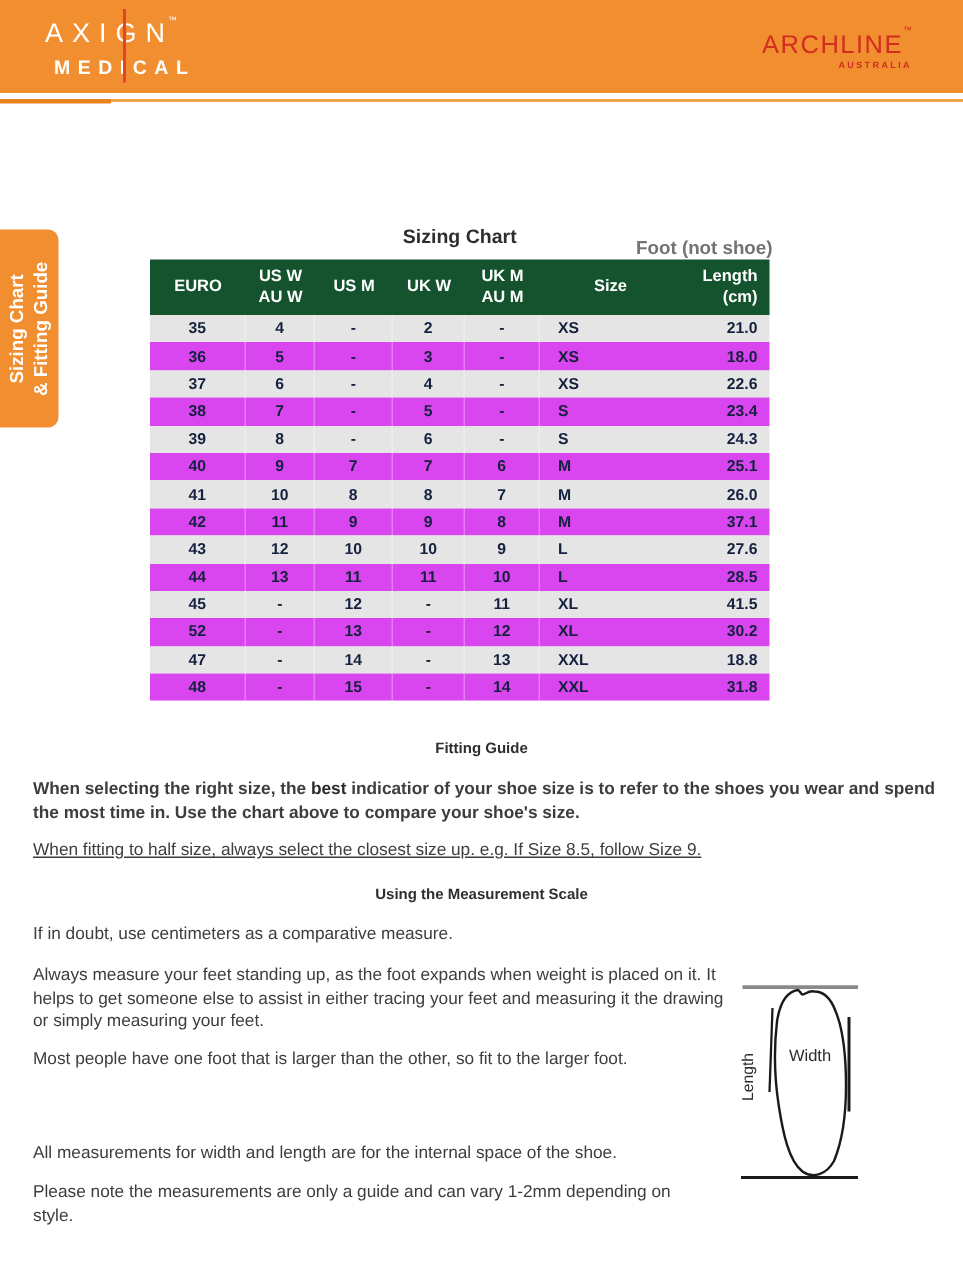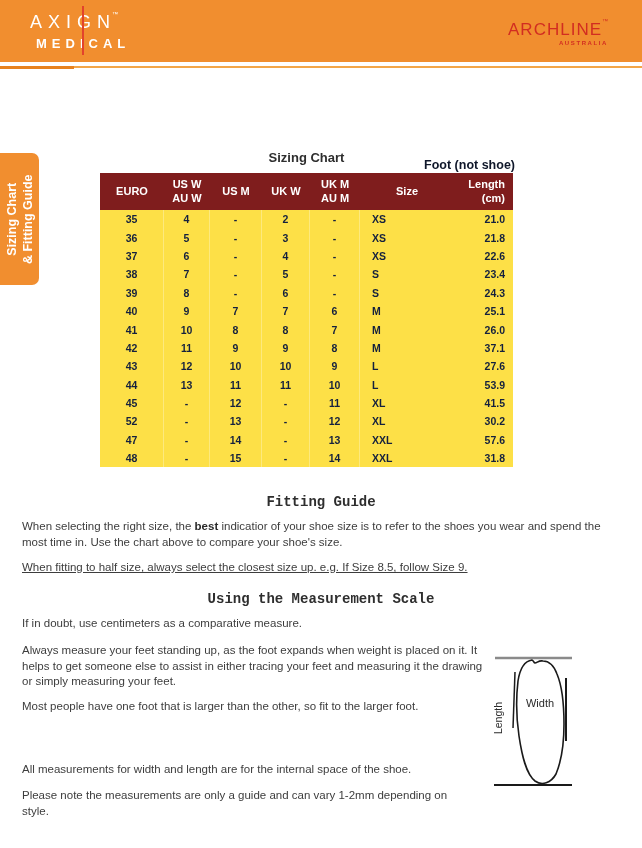--- a/index.html
+++ b/index.html
@@ -27,46 +27,46 @@
   .side-tab { position:absolute; left:0; top:153px; width:39px; height:132px;
               background:#F18E2F; border-radius:0 7px 7px 0; }
   .side-tab-inner { position:absolute; inset:0; display:flex; align-items:center; justify-content:center; }
   .side-tab-text { transform:rotate(-90deg); white-space:nowrap; text-align:center;
                    color:#fff; font-weight:bold; font-size:12.5px; line-height:1.3; }
 
   
   .chart-title { position:absolute; left:100px; top:150px; width:413px; text-align:center;
                  font-size:13px; font-weight:bold; color:#2e2e2e; }
   .foot-note { position:absolute; left:400px; top:158px; width:115px; text-align:right;
-               font-size:12.5px; font-weight:bold; color:#0f172a; }
+               font-size:12.5px; font-weight:bold; color:#737373; }
 
   .table { position:absolute; left:100px; top:173px; width:413px; }
   .thead, .tr { display:grid; grid-template-columns:64px 46px 52px 48px 50px 58px 95px; }
-  .thead { background:#7f1d1d; height:37px; }
+  .thead { background:#14532d; height:37px; }
   .th { display:flex; flex-direction:column; align-items:center; justify-content:center;
         color:#fff; font-weight:bold; font-size:11px; line-height:1.2; }
   .th.c5 { align-items:flex-end; padding-left:12px; }
   .th.c6 { align-items:flex-end; padding-right:8px; }
   .tr { height:18.4px; }
-  .tr.main { background:#fde047; }
-  .tr.alt  { background:#fde047; }
+  .tr.main { background:#e5e5e5; }
+  .tr.alt  { background:#d946ef; }
   .td { display:flex; align-items:center; justify-content:center;
         font-size:10.5px; font-weight:bold; color:#14203E; }
   .td.c0,.td.c1,.td.c2,.td.c3,.td.c4 { border-right:1px solid rgba(255,255,255,0.30); }
   .td.c5 { justify-content:flex-start; padding-left:12px; }
   .td.c6 { justify-content:flex-end; padding-right:8px; }
 
   
   .h2 { position:absolute; left:11px; width:620px; text-align:center;
-        font-size:14px; font-weight:bold; color:#2e2e2e;font-family:Liberation Mono, monospace; }
+        font-size:10px; font-weight:bold; color:#2e2e2e; }
   .para { position:absolute; left:22px; font-size:11.5px; line-height:1.35; color:#3d3d3d; }
   .para b { color:#2b2b2b; }
 
   #fit-heading { top:494px; }
-  #fit-p1 { top:519px; width:604px; }
+  #fit-p1 { top:519px; width:604px;font-weight:bold; }
   #fit-p2 { top:560px; width:604px;text-decoration:underline; }
   #meas-heading { top:591px; }
   #meas-p1 { top:616px; width:560px; }
   #meas-p2 { top:643px; width:462px; }
   #meas-p3 { top:699px; width:490px; }
   #meas-p4 { top:762px; width:540px; }
   #meas-p5 { top:788px; width:436px; }
 
   .foot-svg { position:absolute; left:488px; top:648px; width:140px; height:150px; }
 </style>
@@ -140,21 +140,21 @@
         <div class="td c5">XS</div>
         <div class="td c6">21.0</div>
       </div>
       <div class="tr alt">
         <div class="td c0">36</div>
         <div class="td c1">5</div>
         <div class="td c2">-</div>
         <div class="td c3">3</div>
         <div class="td c4">-</div>
         <div class="td c5">XS</div>
-        <div class="td c6">21.8</div>
+        <div class="td c6">18.0</div>
       </div>
       <div class="tr main">
         <div class="td c0">37</div>
         <div class="td c1">6</div>
         <div class="td c2">-</div>
         <div class="td c3">4</div>
         <div class="td c4">-</div>
         <div class="td c5">XS</div>
         <div class="td c6">22.6</div>
       </div>
@@ -212,21 +212,21 @@
         <div class="td c5">L</div>
         <div class="td c6">27.6</div>
       </div>
       <div class="tr alt">
         <div class="td c0">44</div>
         <div class="td c1">13</div>
         <div class="td c2">11</div>
         <div class="td c3">11</div>
         <div class="td c4">10</div>
         <div class="td c5">L</div>
-        <div class="td c6">53.9</div>
+        <div class="td c6">28.5</div>
       </div>
       <div class="tr main">
         <div class="td c0">45</div>
         <div class="td c1">-</div>
         <div class="td c2">12</div>
         <div class="td c3">-</div>
         <div class="td c4">11</div>
         <div class="td c5">XL</div>
         <div class="td c6">41.5</div>
       </div>
@@ -239,21 +239,21 @@
         <div class="td c5">XL</div>
         <div class="td c6">30.2</div>
       </div>
       <div class="tr main">
         <div class="td c0">47</div>
         <div class="td c1">-</div>
         <div class="td c2">14</div>
         <div class="td c3">-</div>
         <div class="td c4">13</div>
         <div class="td c5">XXL</div>
-        <div class="td c6">57.6</div>
+        <div class="td c6">18.8</div>
       </div>
       <div class="tr alt">
         <div class="td c0">48</div>
         <div class="td c1">-</div>
         <div class="td c2">15</div>
         <div class="td c3">-</div>
         <div class="td c4">14</div>
         <div class="td c5">XXL</div>
         <div class="td c6">31.8</div>
       </div>

